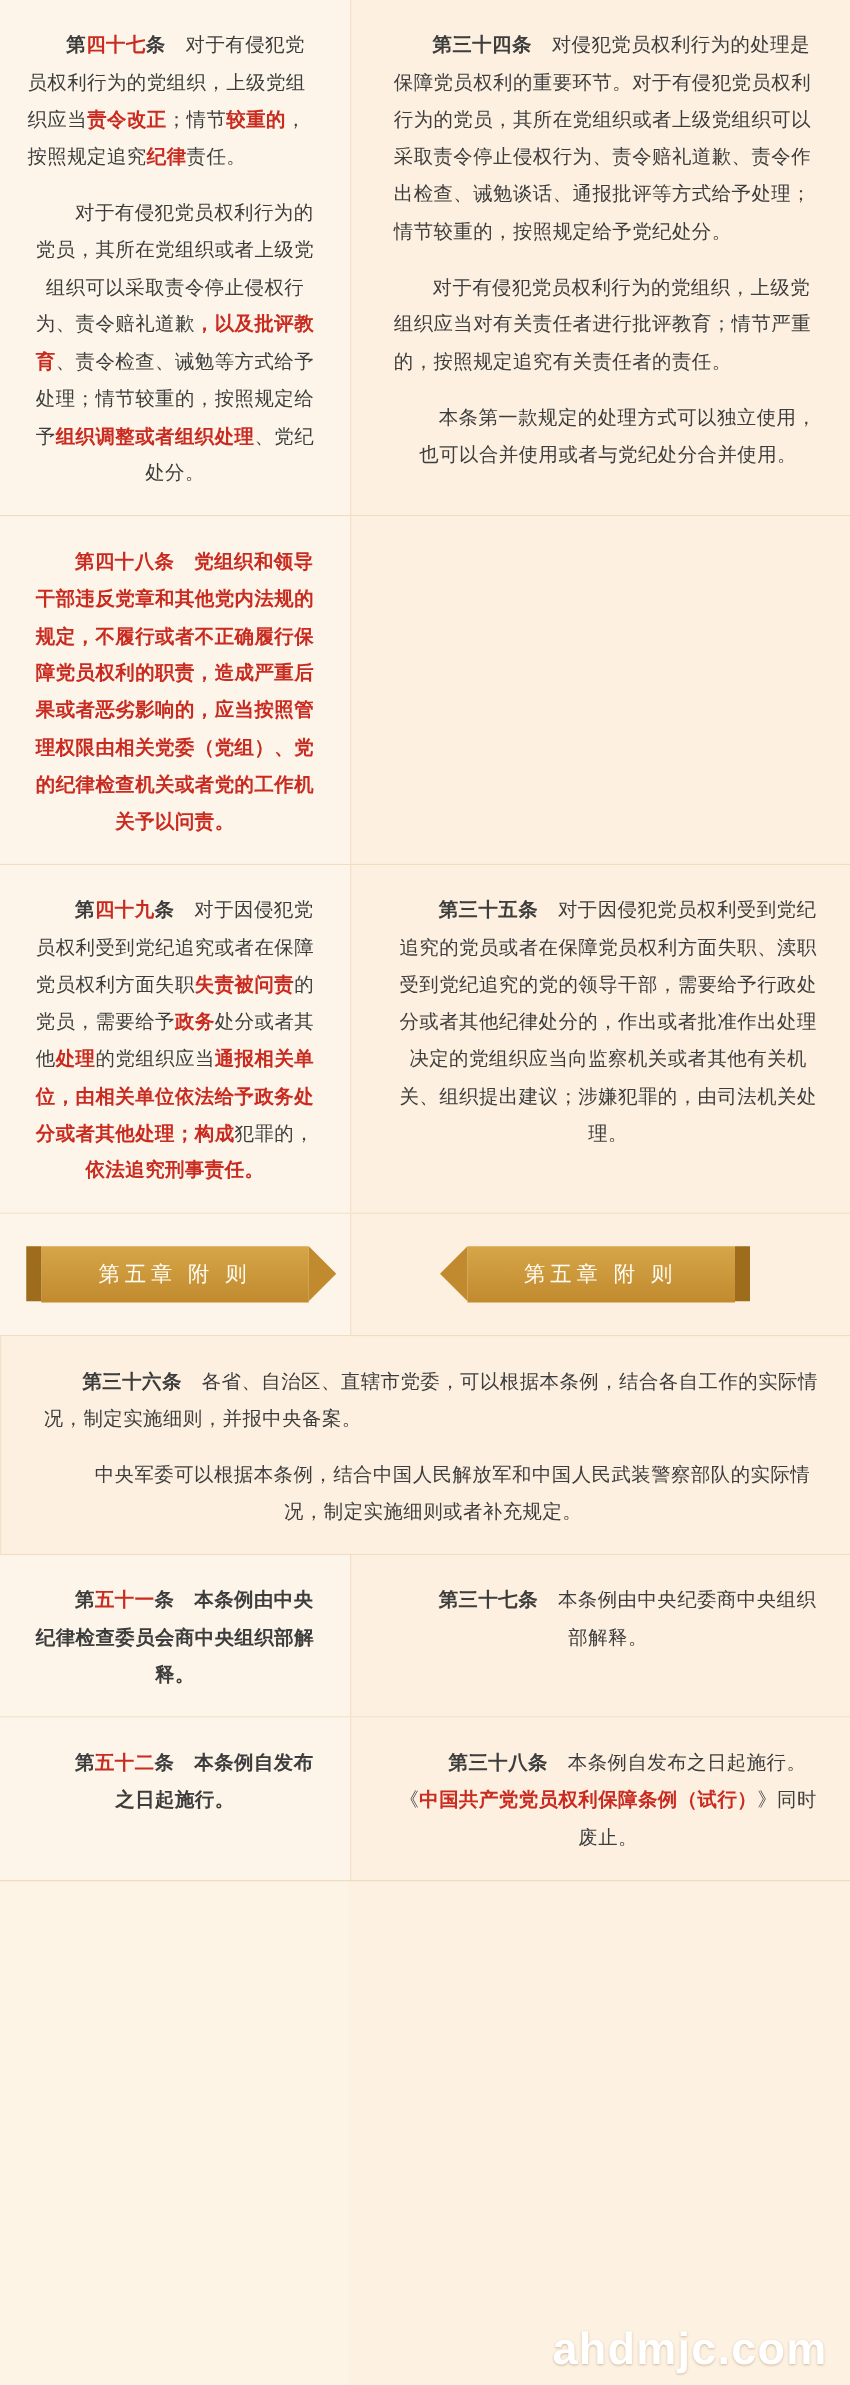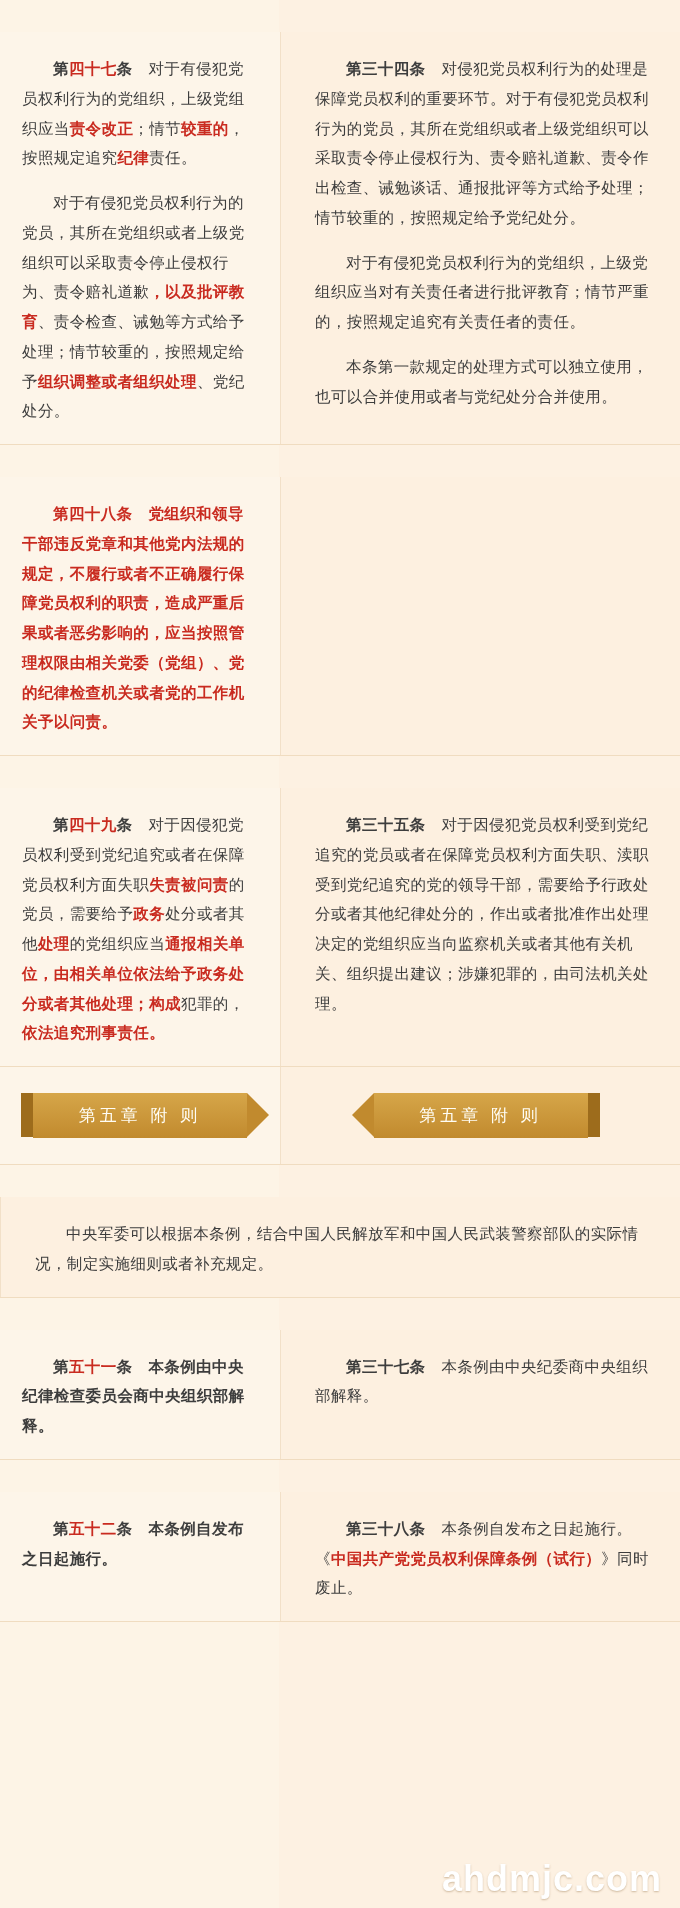--- a/index.html
+++ b/index.html
@@ -24,21 +24,20 @@
   
   .row {
     display: flex;
     width: 100%;
     align-items: stretch;
     border-bottom: 1px solid #f0dcc0;
   }
   .cell {
     box-sizing: border-box;
     padding: 22px 22px 18px 22px;
-    margin-top: 32px;
   }
   .cell.left {
     width: 280px;
     flex: 0 0 280px;
     background: #fdf5e9;
   }
   .cell.right {
     flex: 1 1 auto;
     background: #fdf0e0;
     border-left: 1px solid #f2e0c8;
@@ -47,20 +46,21 @@
   p.para {
     margin: 0 0 15px 0;
     font-size: 15.5px;
     line-height: 1.92;
     text-indent: 2em;
     letter-spacing: 0.4px;
     color: #3d3d3d;
   }
   p.para:last-child {
     margin-bottom: 0;
+    text-align: center;
   }
   .art {
     font-weight: bold;
   }
   .strong-red {
     color: #c92b20;
     font-weight: bold;
   }
   .para.allred {
     color: #c92b20;
@@ -184,20 +184,21 @@
       <div class="banner-row">
         <div class="banner-cell left">
           <div class="ribbon left-ribbon"><span class="ribbon-tail"></span><span>第五章 附 则</span></div>
         </div>
         <div class="banner-cell right">
           <div class="ribbon right-ribbon"><span class="ribbon-tail"></span><span>第五章 附 则</span></div>
         </div>
       </div>
       <div class="row">
         <div class="cell right">
+          <p class="para"><span class="art">第三十六条</span><span>　各省、自治区、直辖市党委，可以根据本条例，结合各自工作的实际情况，制定实施细则，并报中央备案。</span></p>
           <p class="para"><span>中央军委可以根据本条例，结合中国人民解放军和中国人民武装警察部队的实际情况，制定实施细则或者补充规定。</span></p>
         </div>
       </div>
       <div class="row">
         <div class="cell left">
           <p class="para"><span class="art">第</span><span class="strong-red">五十一</span><span class="art">条</span><span class="art">　本条例由中央纪律检查委员会商中央组织部解释。</span></p>
         </div>
         <div class="cell right">
           <p class="para"><span class="art">第三十七条</span><span>　本条例由中央纪委商中央组织部解释。</span></p>
         </div>

